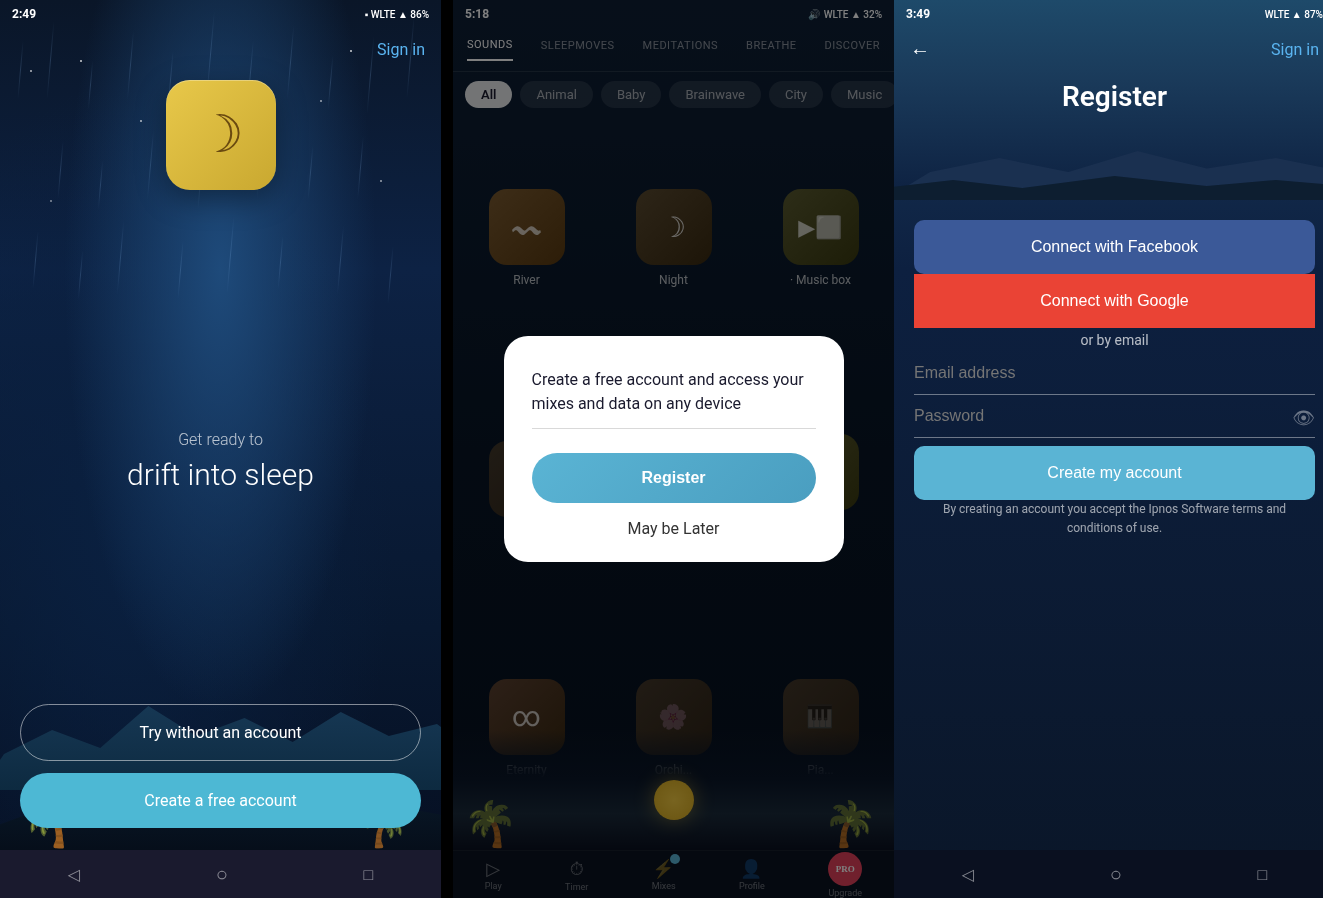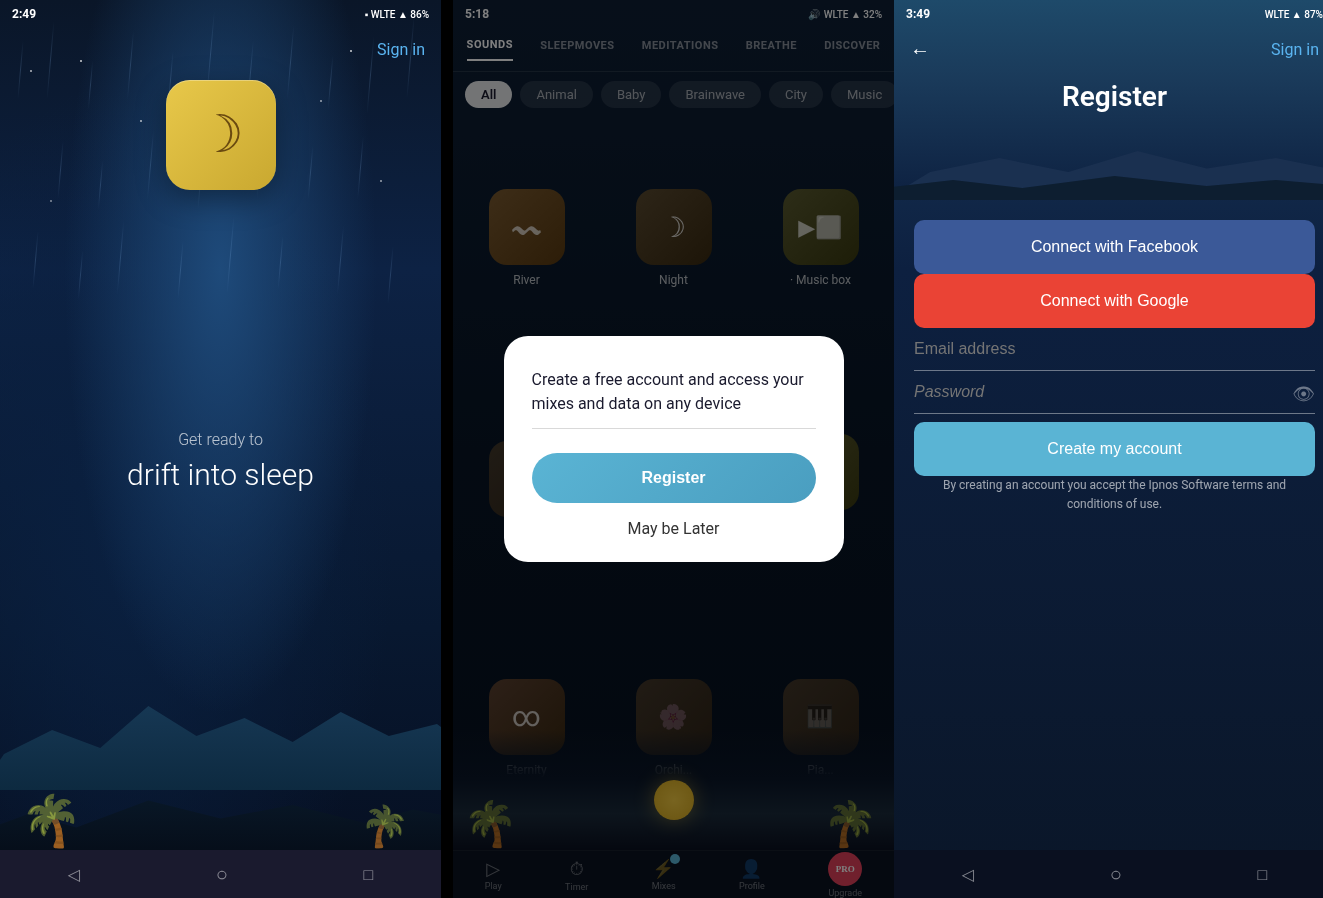--- a/index.html
+++ b/index.html
@@ -217,21 +217,21 @@
       top: 28px; left: 0; right: 0;
       height: 44px;
       display: flex;
       align-items: center;
       justify-content: space-around;
       border-bottom: 1px solid rgba(255,255,255,0.1);
     }
     .tab-item {
       color: rgba(255,255,255,0.5);
       font-size: 11px;
-      font-weight: 700;
+      font-weight: 400;
       letter-spacing: 0.5px;
       padding-bottom: 8px;
       text-transform: uppercase;
     }
     .tab-item.active {
       color: #fff;
       border-bottom: 2px solid #fff;
     }
     .filter-bar {
       position: absolute;
@@ -490,21 +490,21 @@
       background: #3b5998;
       color: #fff;
       font-size: 16px;
       font-weight: 500;
       text-align: center;
     }
     .btn-google {
       width: 100%;
       padding: 18px;
       border: none;
-      border-radius: 10px;
+      border-radius: 0;
       background: #ea4335;
       color: #fff;
       font-size: 16px;
       font-weight: 500;
       text-align: center;
     }
     .or-email-text {
       color: rgba(255,255,255,0.7);
       font-size: 14px;
       text-align: center;
@@ -527,21 +527,20 @@
     .password-field {
       width: 100%;
       background: transparent;
       border: none;
       border-bottom: 1px solid rgba(255,255,255,0.4);
       color: rgba(255,255,255,0.5);
       font-size: 16px;
       padding: 12px 0;
       padding-right: 32px;
       outline: none;
-      font-style: italic;
     }
     .eye-icon {
       position: absolute;
       right: 0; top: 50%;
       transform: translateY(-50%);
       color: rgba(255,255,255,0.4);
       font-size: 18px;
     }
     .btn-create {
       width: 100%;
@@ -627,20 +626,24 @@
     <div class="main-tagline">drift into sleep</div>
   </div>
 
   <div class="landscape">
     <div class="mountain-back"></div>
     <div class="mountain-front"></div>
     <div class="palm-left">🌴</div>
     <div class="palm-right">🌴</div>
   </div>
 
+  <div class="panel-1-buttons">
+    <div class="btn-outline">Try without an account</div>
+    <div class="btn-blue-light">Create a free account</div>
+  </div>
 
   <div class="bottom-nav">
     <span style="color:rgba(255,255,255,0.5);font-size:16px">◁</span>
     <span style="color:rgba(255,255,255,0.5);font-size:20px">○</span>
     <span style="color:rgba(255,255,255,0.5);font-size:16px">□</span>
   </div>
 </div>
 
 <div class="panel panel-2">
   <div class="panel-2-bg"></div>
@@ -784,20 +787,21 @@
 
     <div class="reg-back-btn">←</div>
 
     <div class="reg-signin-link">Sign in</div>
 
     <div class="reg-title">Register</div>
 
     <div class="reg-form-area">
       <button class="btn-facebook">Connect with Facebook</button>
       <button class="btn-google">Connect with Google</button>
+      <div class="or-email-text">or by email</div>
       <input class="email-field" type="email" placeholder="Email address" style="">
       <div class="password-field-wrap">
         <input class="password-field" type="password" placeholder="Password" style="">
         <span class="eye-icon">👁</span>
       </div>
       <button class="btn-create">Create my account</button>
       <div class="terms-text">
         <span>By creating an account you accept the Ipnos Software </span><span>terms and conditions of use.</span>
       </div>
     </div>

